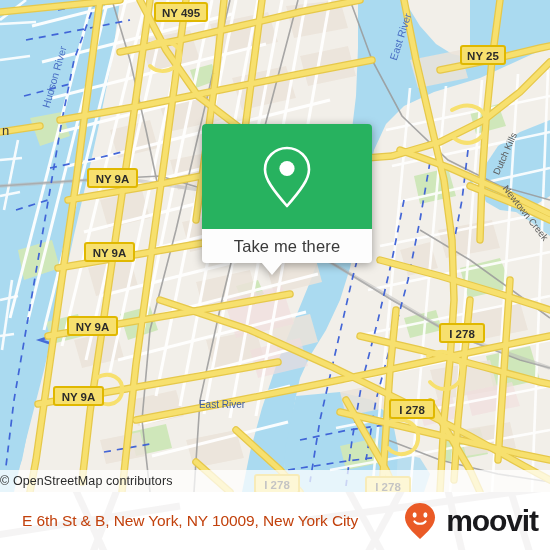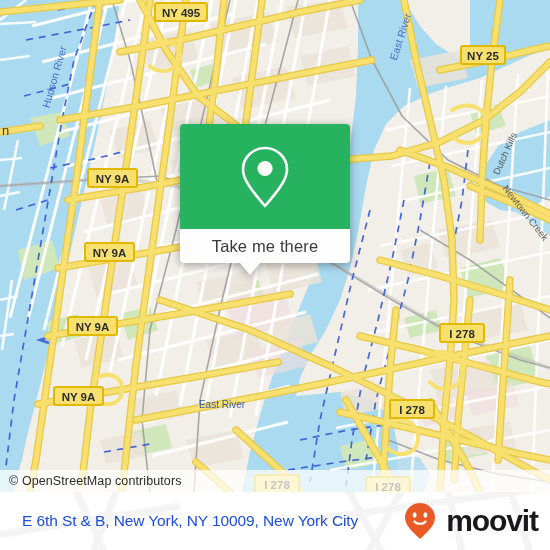--- a/index.html
+++ b/index.html
@@ -10,25 +10,25 @@
 
   
   #map-area{position:absolute;left:0;top:0;width:550px;height:492px;overflow:hidden;
             background:#f2efe9;}
   #map-svg{position:absolute;left:0;top:0;width:550px;height:492px;display:block;}
 
   
   #attribution{position:absolute;left:0;bottom:0;width:550px;height:22px;
                background:rgba(255,255,255,0.72);
                display:flex;align-items:center;}
-  #attribution .attr-txt{font-size:12.5px;color:#2b2b2b;padding-left:9px;
+  #attribution .attr-txt{font-size:12.5px;color:#2b2b2b;
                          letter-spacing:.1px;white-space:nowrap;}
 
   
-  #popup{position:absolute;left:180px;top:124px;width:140px;height:139px;
+  #popup{position:absolute;left:202px;top:124px;width:140px;height:139px;
          filter:drop-shadow(0 2px 5px rgba(0,0,0,.35));}
   #popup-top{position:absolute;left:0;top:0;width:170px;height:105px;
              background:#27b25f;border-radius:4px 4px 0 0;
              display:flex;align-items:center;justify-content:center;}
   #popup-bottom{position:absolute;left:0;top:105px;width:170px;height:34px;
                 background:#fdfdfd;border-radius:0 0 4px 4px;
                 display:flex;align-items:center;justify-content:center;}
   #popup-label{font-size:16.5px;color:#3a3a3a;letter-spacing:.15px;white-space:nowrap;}
   #popup-tail{position:absolute;left:50%;top:138px;margin-left:-11px;
               width:0;height:0;
@@ -38,21 +38,21 @@
   #pin-icon{display:block;}
 
   
   #footer{position:absolute;left:0;top:492px;width:550px;height:58px;
           background:#ffffff;overflow:hidden;}
   #footer-watermark{position:absolute;left:0;top:-26px;width:550px;height:110px;
                     opacity:.5;}
   #footer-inner{position:relative;width:550px;height:58px;
                 display:flex;align-items:center;justify-content:space-between;
                 padding:0 12px 0 22px;box-sizing:border-box;}
-  #footer-title{font-size:15.5px;color:#1d4ed8;letter-spacing:-.1px;white-space:nowrap;}
+  #footer-title{font-size:15.5px;color:#c2410c;letter-spacing:-.1px;white-space:nowrap;}
   #brand{display:flex;align-items:center;gap:10px;}
   #brand-word{font-size:30px;color:#19191c;letter-spacing:-1.1px;
               font-weight:700;line-height:1;}
 </style>
 </head>
 <body>
 
 <div id="app">
 
   <div id="map-area">

